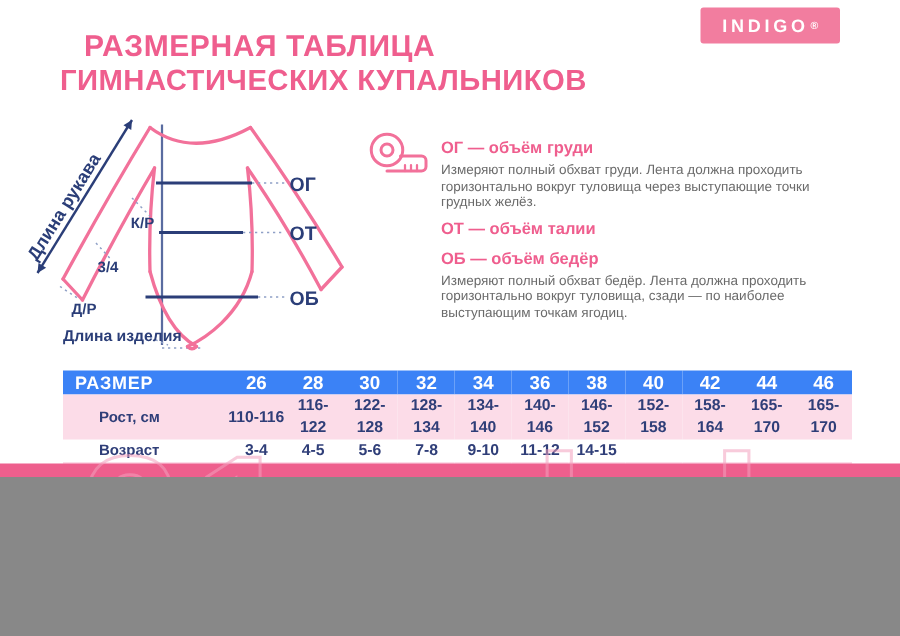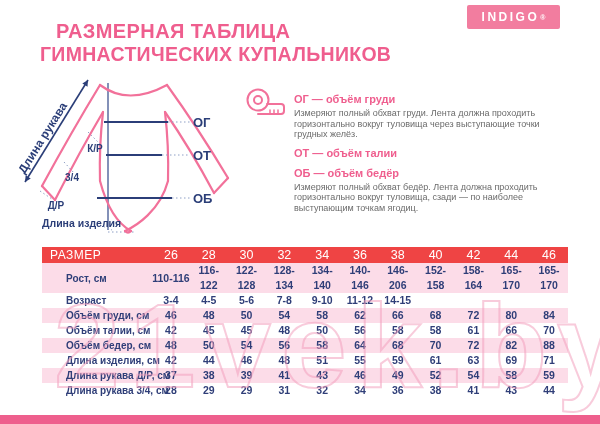--- a/index.html
+++ b/index.html
@@ -1,17 +1,17 @@
 <!DOCTYPE html>
 <html><head>
 <meta charset="utf-8">
 <style>
   html,body{margin:0;padding:0;background:#888;}
   .frame{
-    position:relative;width:600px;height:424px;background:#ffffff;
+    position:relative;width:600px;height:318px;background:#ffffff;
     overflow:hidden;font-family:"Liberation Sans",sans-serif;
     -webkit-font-smoothing:antialiased;
   }
   
   .logo{
     position:absolute;left:467px;top:5px;width:93px;height:24px;
     background:#f27d9f;border-radius:2px;display:flex;align-items:center;justify-content:center;
     color:#fff;font-weight:700;font-size:12px;letter-spacing:2.5px;
   }
   .logo sup{font-size:7px;letter-spacing:0;margin-left:1px;}
@@ -25,21 +25,21 @@
   
   .tape-icon{position:absolute;left:245px;top:87px;}
   .legend{position:absolute;left:294px;top:92px;width:295px;}
   .legend .block{margin-bottom:6px;}
   .legend .lg-head{color:#ef5e8e;font-size:11px;font-weight:700;line-height:14px;margin-bottom:2px;}
   .legend .lg-body{color:#6b6b6b;font-size:9px;line-height:10.5px;white-space:pre-line;}
   
   .size-table{position:absolute;left:42px;top:247px;}
   table{border-collapse:collapse;table-layout:fixed;width:526px;}
   col.lbl{width:110px;}
-  th{background:#ef4444;color:#fff;font-size:12.5px;font-weight:400;height:16px;padding:0;text-align:center;}
+  th{background:#3b82f6;color:#fff;font-size:12.5px;font-weight:700;height:16px;padding:0;text-align:center;}
   th.hl{text-align:left;padding-left:8px;font-size:12px;letter-spacing:.5px;}
   td{font-size:10.5px;font-weight:700;color:#2f3e78;text-align:center;height:15px;padding:0;line-height:15px;}
   td.lbl{text-align:left;padding-left:24px;font-size:10px;white-space:nowrap;}
   tbody tr:nth-child(odd){background:#fcdce8;}
   
   .watermark{
     position:absolute;left:54px;top:287px;z-index:5;pointer-events:none;
     font-size:118px;font-weight:700;line-height:1;letter-spacing:10px;white-space:nowrap;
     color:transparent;-webkit-text-stroke:2px rgba(242,160,190,0.55);
   }
@@ -162,21 +162,21 @@
       </thead>
       <tbody id="table-body">
           <tr>
             <td class="lbl">Рост, см</td>
             <td>110-116</td>
             <td>116-122</td>
             <td>122-128</td>
             <td>128-134</td>
             <td>134-140</td>
             <td>140-146</td>
-            <td>146-206</td>
+            <td>146-152</td>
             <td>152-158</td>
             <td>158-164</td>
             <td>165-170</td>
             <td>165-170</td>
           </tr>
           <tr>
             <td class="lbl">Возраст</td>
             <td>3-4</td>
             <td>4-5</td>
             <td>5-6</td>

